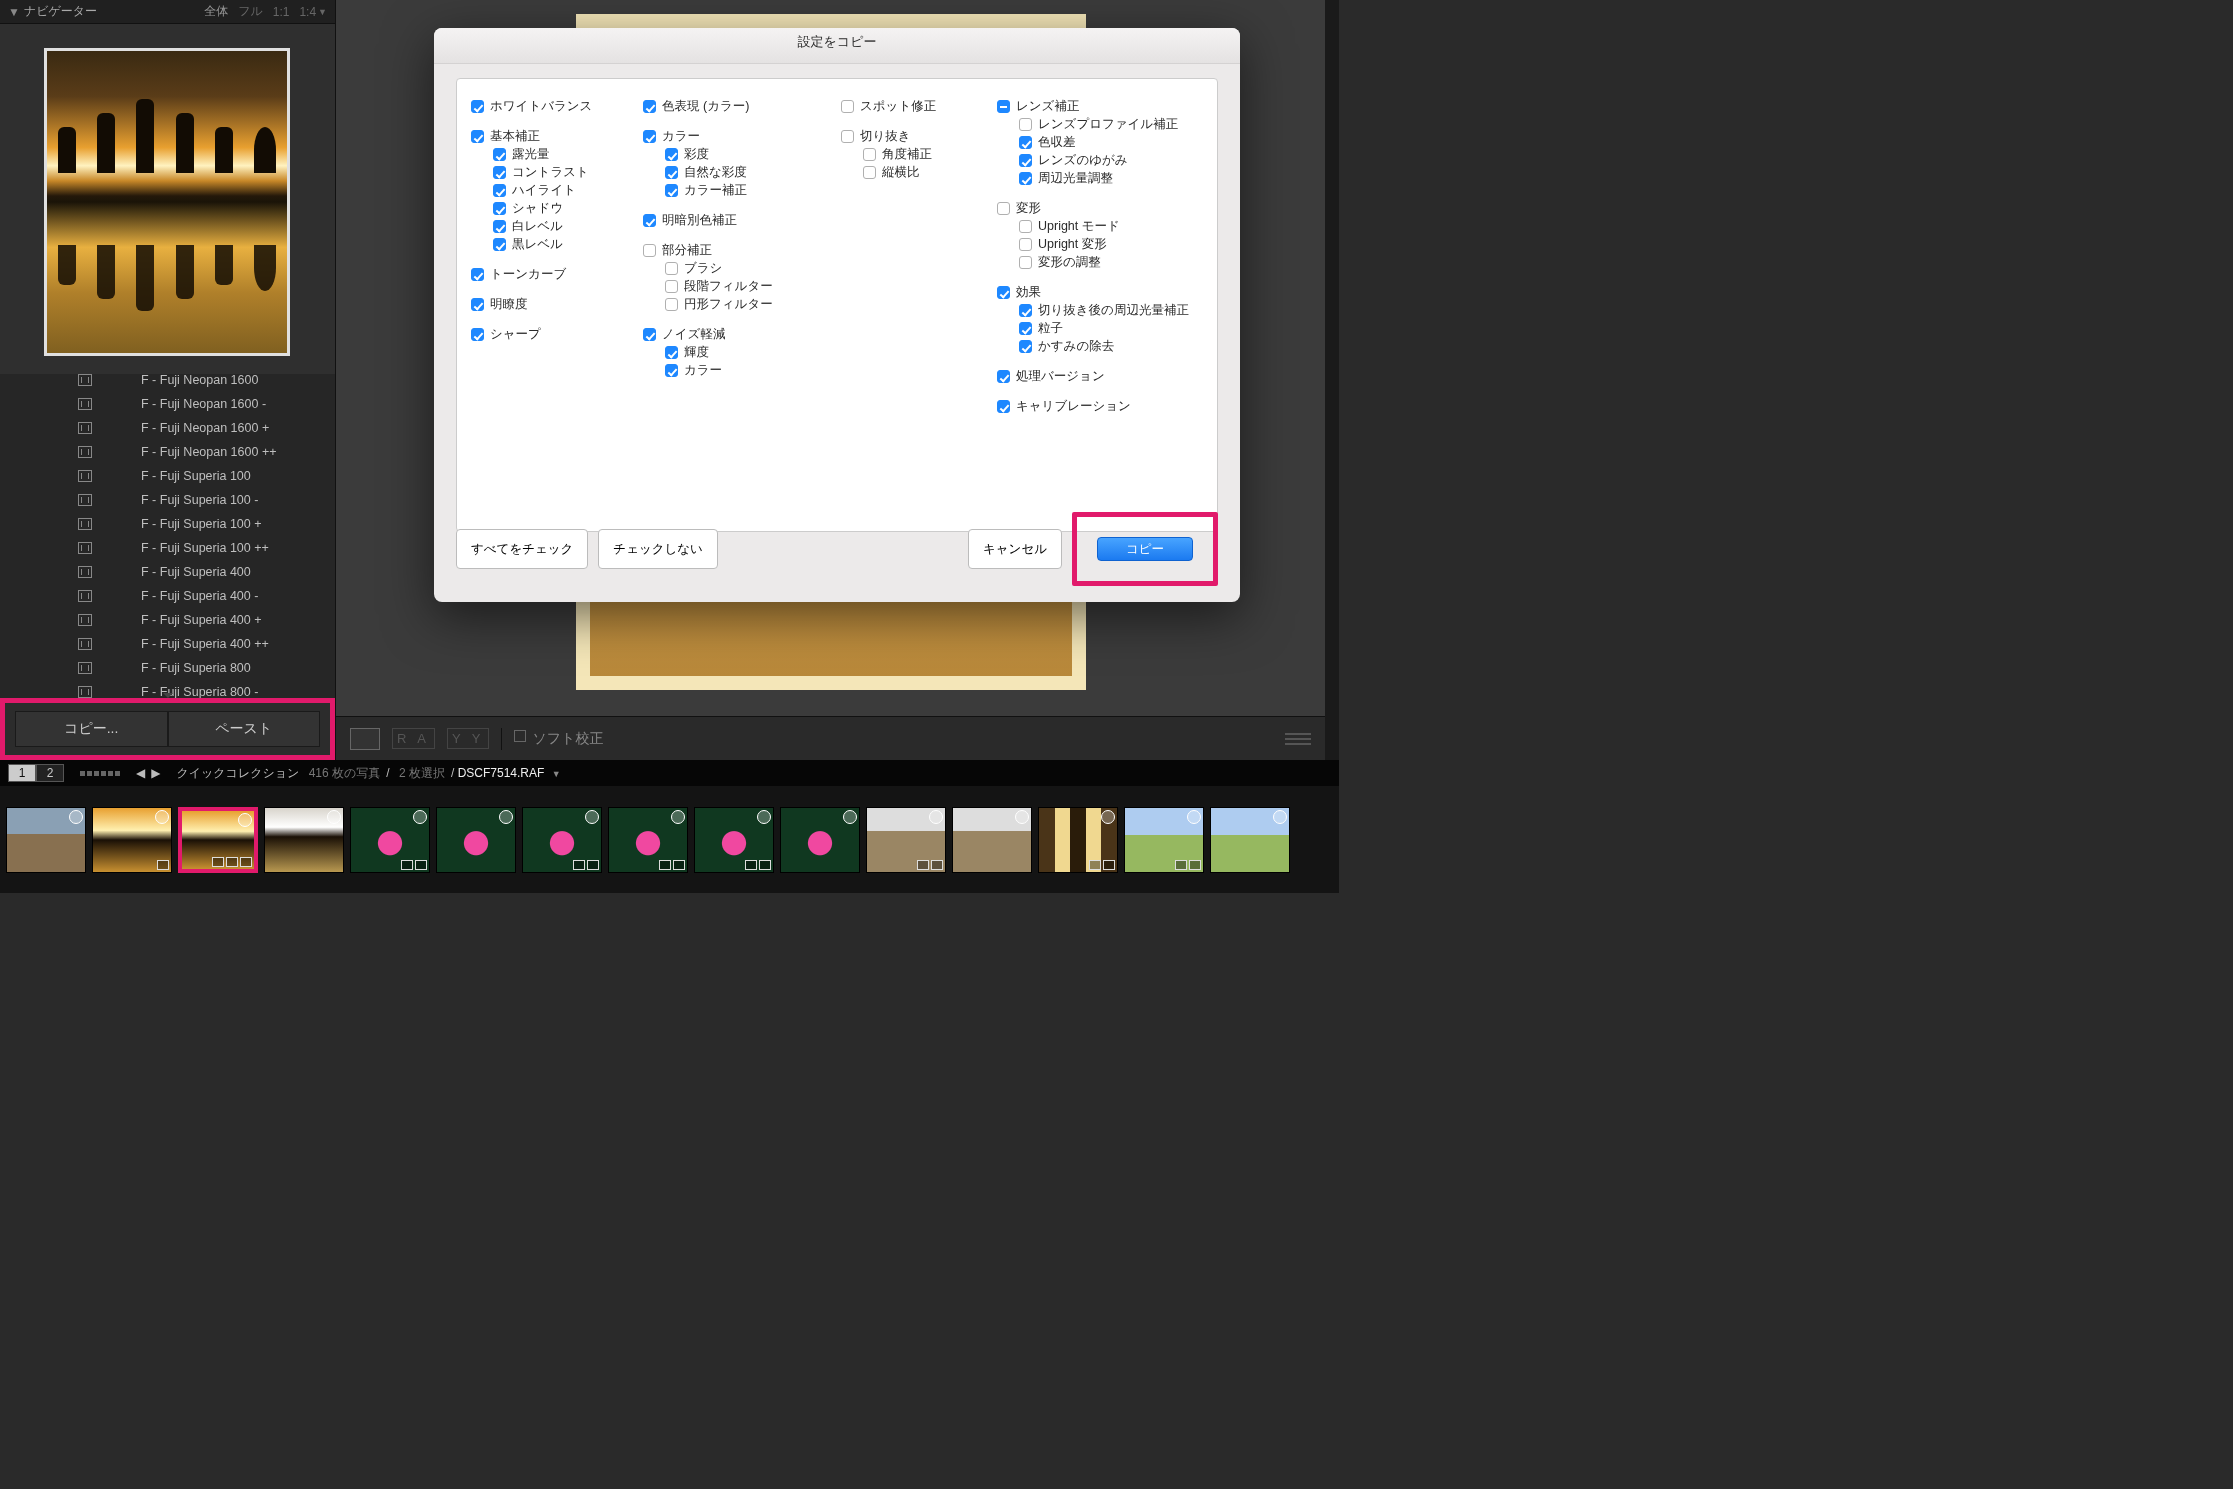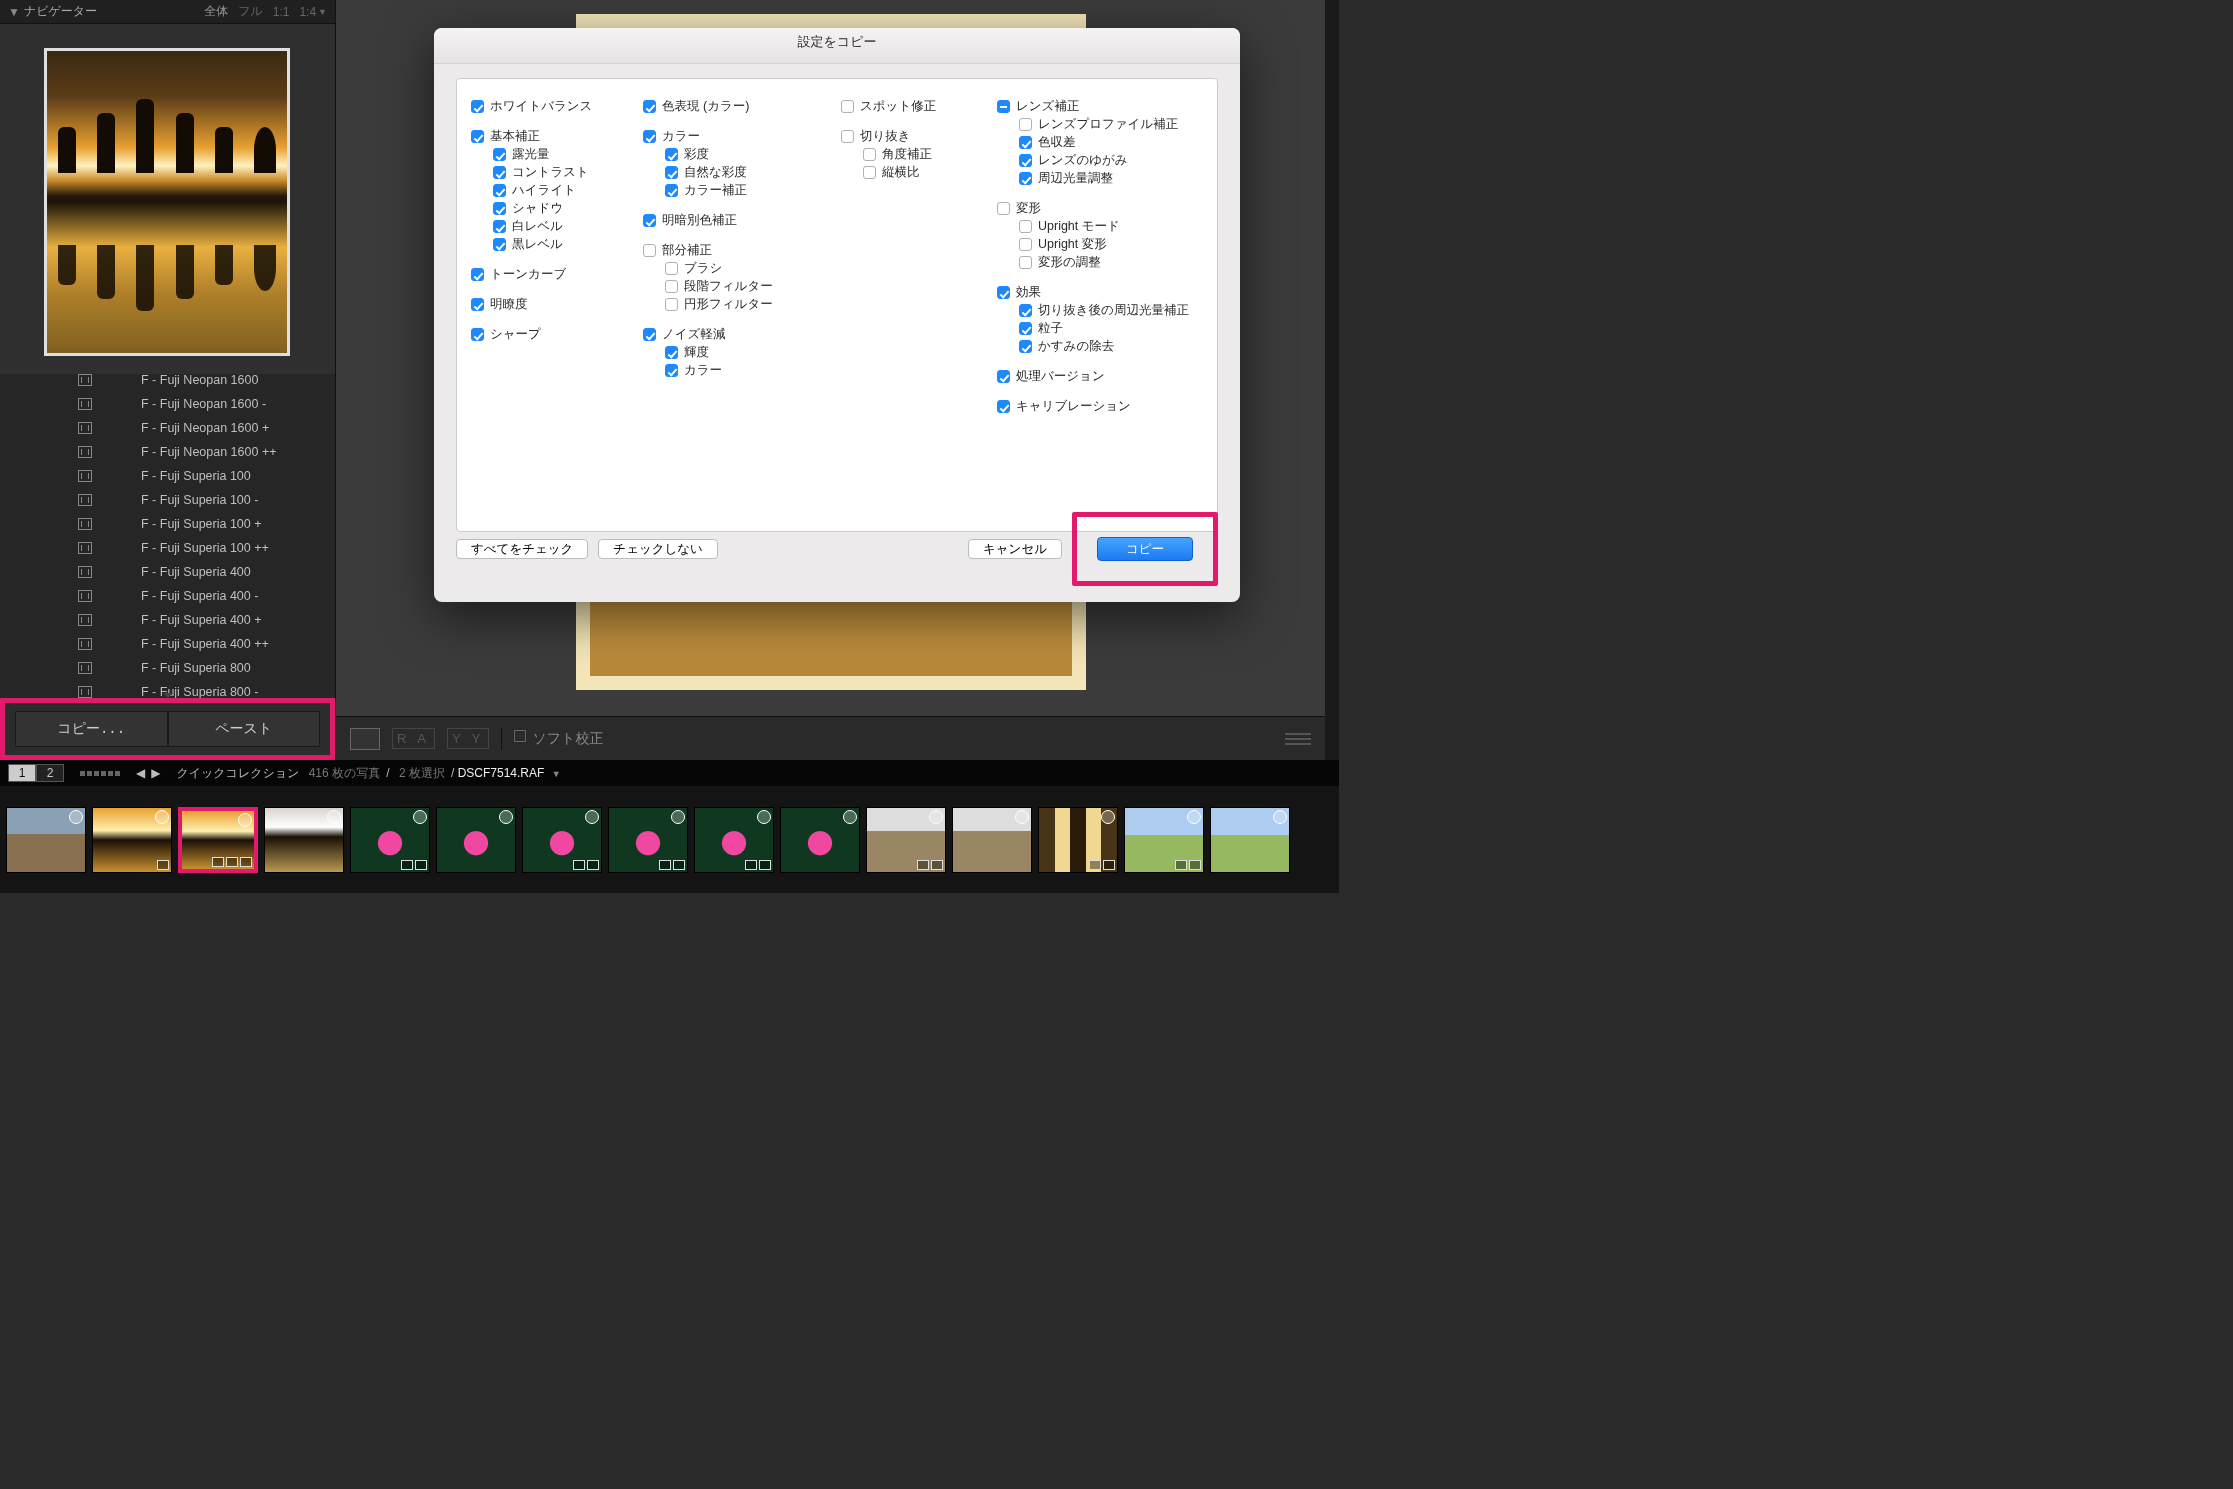--- a/index.html
+++ b/index.html
@@ -22,21 +22,21 @@
   .tower { width: 18px; background: #120c04; border-radius: 6px 6px 0 0; }
   .tree { width: 22px; height: 46px; background: #120c04; border-radius: 50% 50% 0 0; align-self: flex-end; }
 
   .preset-list { position: absolute; left: 0; right: 0; top: 362px; bottom: 60px; overflow: hidden; padding: 6px 0; }
   .preset-item { display: flex; align-items: center; height: 24px; padding-left: 78px; color: #bfbfbf; cursor: pointer; gap: 39px; }
   .preset-icon { width: 14px; height: 12px; margin-right: 10px; border: 1px solid #888; position: relative; }
   .preset-icon::before { content: ""; position: absolute; left: 2px; top: 2px; right: 2px; bottom: 2px; border-left: 1px solid #888; border-right: 1px solid #888; }
 
   .copy-paste-row { position: absolute; left: 0; right: 0; bottom: 0; height: 62px; background: #2c2c2c; border: 5px solid #e11a6b; display: flex; border-top: 5px solid #e11a6b; }
   .copy-paste-row::before { content: ""; position: absolute; top: -10px; left: 50%; transform: translateX(-50%); border: 5px solid transparent; border-top-color: #444; }
-  .cp-btn { flex: 1; margin: 8px 0; background: #333; color: #ccc; border: 1px solid #1a1a1a; cursor: pointer; font-size: 14px; font-family: Liberation Mono, monospace; }
+  .cp-btn { flex: 1; margin: 8px 0; background: #333; color: #ccc; border: 1px solid #1a1a1a; cursor: pointer; font-size: 14px; }
   .cp-btn:first-child { margin-left: 10px; }
   .cp-btn:last-child  { margin-right: 10px; }
 
   
   .main-area { position: absolute; left: 336px; right: 14px; top: 0; bottom: 133px; background: #3b3b3b; }
   .main-image { position: absolute; left: 240px; top: 14px; width: 510px; height: 676px; background: #f4e6b8; box-shadow: inset 0 0 0 14px #f4e6b8; }
   .main-image-inner { position: absolute; inset: 14px; background: linear-gradient(to bottom, #9a7030 0%, #c09040 30%, #1a1006 48%, #dca850 60%, #b8883a 100%); }
   .main-image-inner .temple-row { top: auto; bottom: 150px; height: 110px; }
   .main-image-inner .tower { width: 30px; }
   .main-image-inner .tree  { width: 36px; height: 76px; }
@@ -94,21 +94,21 @@
   .row.head { margin-bottom: 0; }
   .row.child { padding-left: 22px; }
   .cb { width: 13px; height: 13px; border: 1px solid #b0b0b0; border-radius: 3px; margin-right: 6px; position: relative; background: #fff; flex: none; cursor: pointer; }
   .cb.on { background: #1e88ff; border-color: #1e88ff; }
   .cb.on::after { content: ""; position: absolute; left: 2px; top: 4px; width: 7px; height: 3px; border: 2px solid #fff; border-top: none; border-right: none; transform: rotate(-48deg); }
   .cb.mixed { background: #1e88ff; border-color: #1e88ff; }
   .cb.mixed::after { content: ""; position: absolute; left: 2px; right: 2px; top: 5px; height: 2px; background: #fff; }
 
   .dlg-actions { position: absolute; left: 22px; right: 22px; bottom: 16px; display: flex; align-items: center; gap: 10px; }
   .dlg-actions .gap { flex: 1; }
-  .btn-grey { height: 20px; padding: 0 14px; background: #fff; border: 1px solid #bcbcbc; border-radius: 4px; font-size: 12.5px; cursor: pointer; }
+  .btn-grey { height: 40px; padding: 0 14px; background: #fff; border: 1px solid #bcbcbc; border-radius: 4px; font-size: 12.5px; cursor: pointer; }
   .btn-blue-wrap { padding: 20px; border: 5px solid #e11a6b; border-radius: 2px; }
   .btn-blue { height: 24px; width: 96px; background: linear-gradient(#48a4ff, #1b7af0); color: #fff; border: 1px solid #0e62d0; border-radius: 4px; font-size: 12.5px; cursor: pointer; }
 </style>
 </head>
 <body>
 
 <div class="left-panel">
   <div class="nav-header">
     <span class="tri">▼</span>
     <span>ナビゲーター</span>

